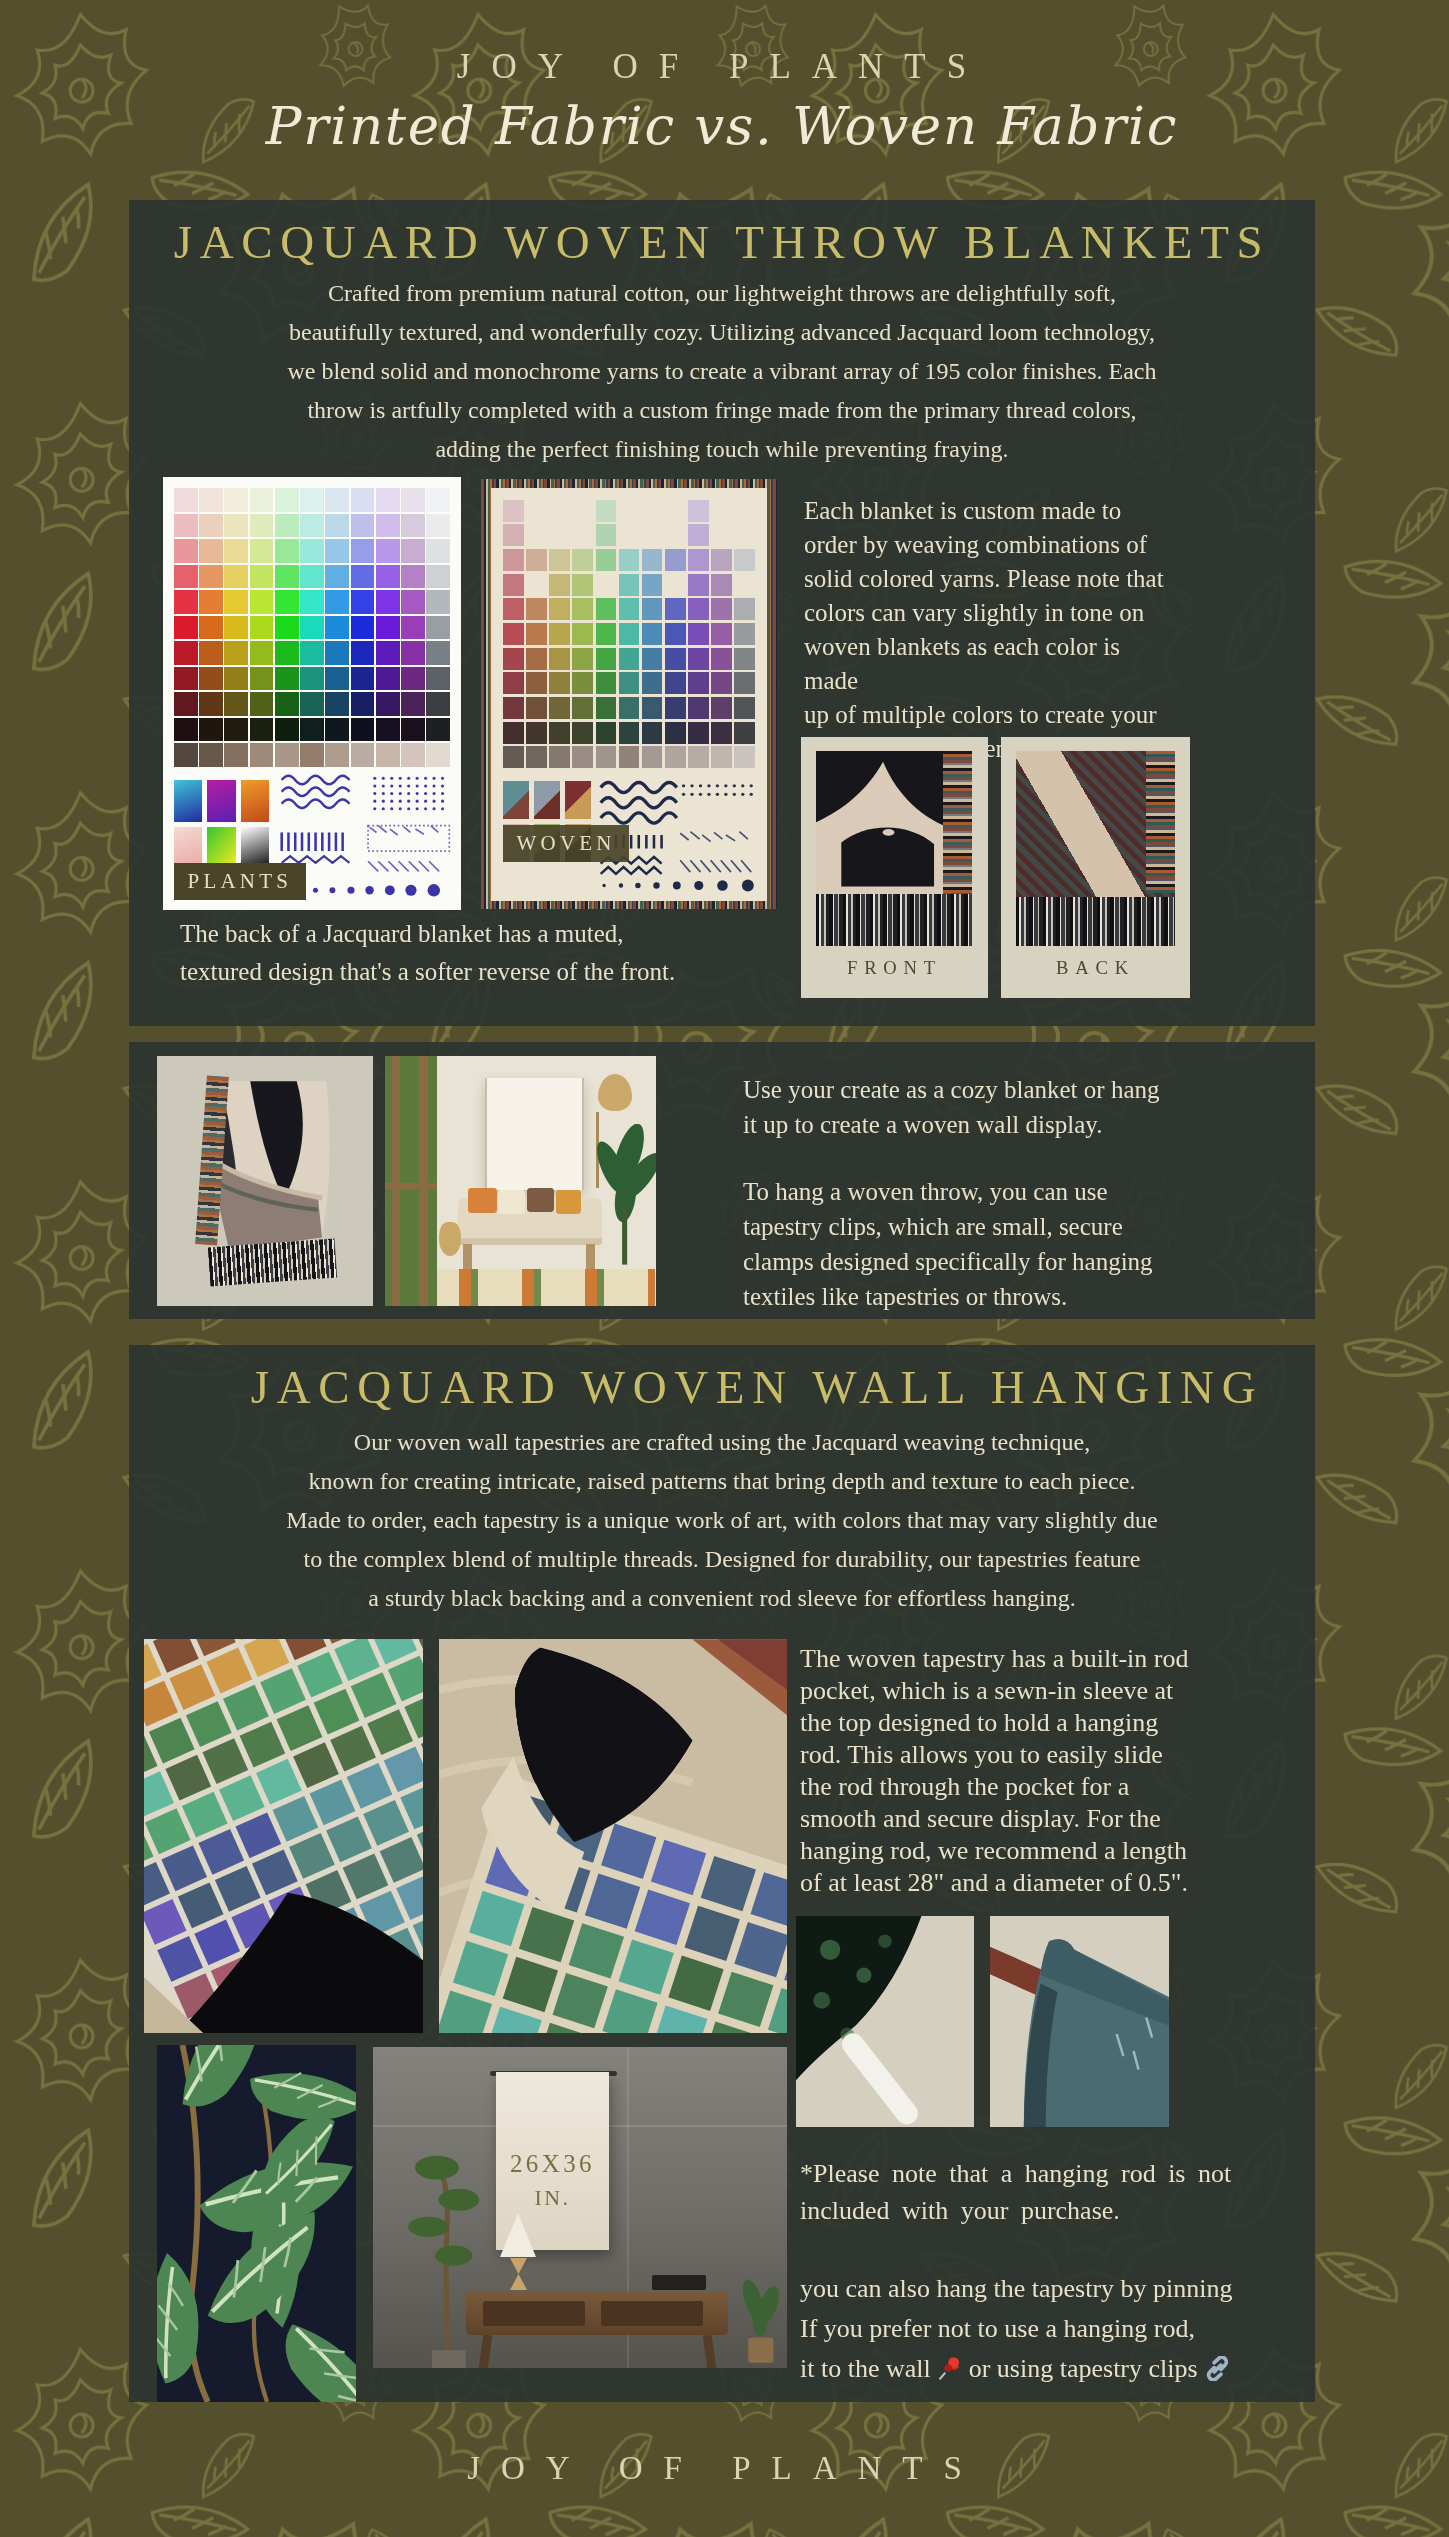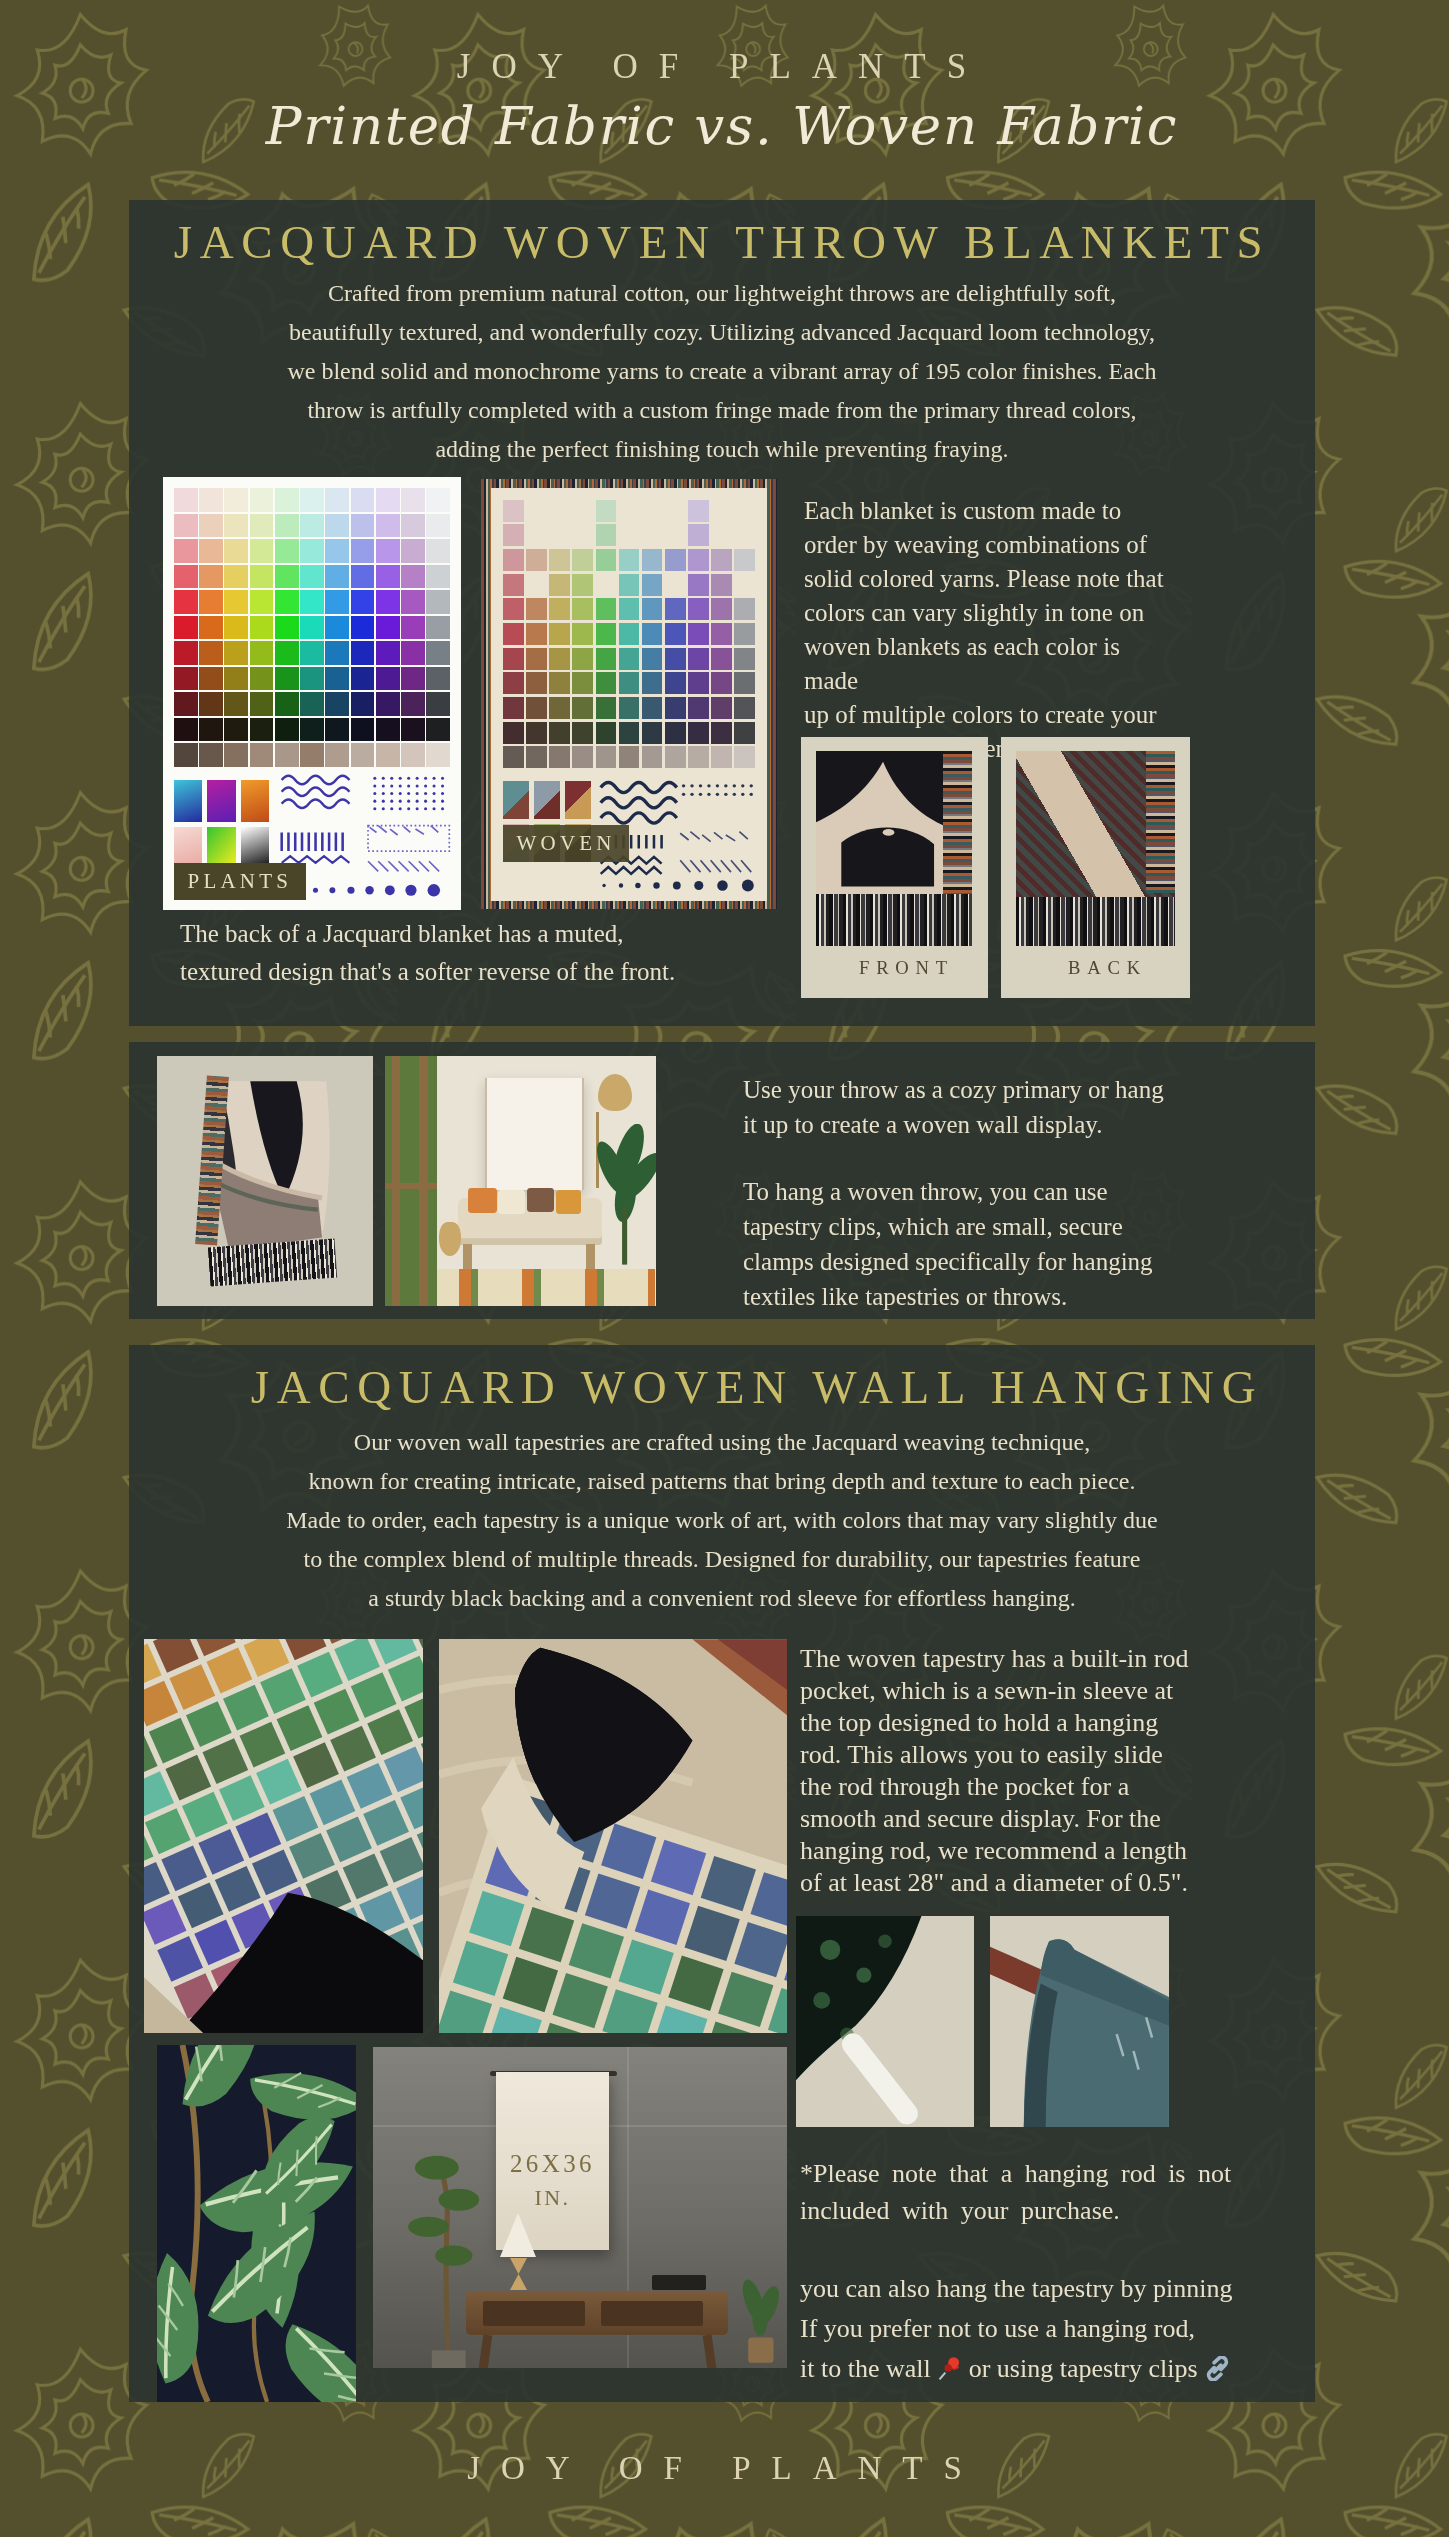--- a/index.html
+++ b/index.html
@@ -11,21 +11,21 @@
   .center{left:129px;width:1186px;text-align:center;}
   .brand{font-size:35px;letter-spacing:21px;color:#dcd3b2;white-space:nowrap;}
   .subtitle{font-family:"DejaVu Serif",serif;font-style:italic;font-size:53px;color:#f2ead6;letter-spacing:1.7px;}
   .h-gold{font-size:47px;letter-spacing:7.6px;color:#c9bc69;white-space:nowrap;font-weight:400;}
   .body{color:#e8e0c9;white-space:pre-line;font-family:"Liberation Serif",serif;}
   .intro{font-size:24px;line-height:39px;text-align:center;}
   .coltext{font-size:25px;line-height:34px;text-align:left;}
   .card{position:absolute;background:#d8d2c1;}
   .lblbox{position:absolute;background:#4a4529;color:#e6dfc2;font-size:21px;letter-spacing:4.2px;
           padding:6px 13.5px;font-family:"Liberation Serif",serif;}
-  .cardlbl{position:absolute;width:100%;text-align:center;color:#4f4830;font-size:18.6px;letter-spacing:6.8px;margin-left:12px;}
+  .cardlbl{position:absolute;width:100%;text-align:center;color:#4f4830;font-size:18.6px;letter-spacing:6.8px;}
   .swgrid{display:grid;gap:1.7px;}
   .swgrid div{width:100%;height:100%;}
   .fringe{position:absolute;}
   .doodles{position:absolute;}
 </style>
 </head>
 <body>
 
 <div class="page">
 
@@ -527,21 +527,21 @@
       <div class="abs" style="left:113px;top:134px;width:27px;height:24px;background:#efe7d2;border-radius:3.4px;"></div>
       <div class="abs" style="left:142px;top:132px;width:27px;height:24px;background:#7c5a43;border-radius:3.4px;"></div>
       <div class="abs" style="left:171px;top:134px;width:25px;height:24px;background:#d8973a;border-radius:3.4px;"></div>
       <div class="abs" style="left:78px;top:188px;width:8.5px;height:29px;background:#b09468;"></div>
       <div class="abs" style="left:201px;top:188px;width:8.5px;height:29px;background:#b09468;"></div>
       <div class="abs" style="left:52px;top:213px;width:218px;height:37px;
            background:repeating-linear-gradient(90deg,#e7dcbc 0 22px,#cf7a34 22px 34px,#6f8a4a 34px 41px,#e7dcbc 41px 63px);"></div>
       <div class="abs" style="left:54px;top:166px;width:22px;height:34px;background:#c9a86a;border-radius:40% 40% 50% 50%;"></div>
     </div>
 
-    <div class="abs body coltext" style="left:614px;top:30px;width:541px;font-size:25px;line-height:35px;">Use your throw as a cozy primary or hang
+    <div class="abs body coltext" style="left:614px;top:30px;width:541px;font-size:25px;line-height:35px;">Use your create as a cozy blanket or hang
 it up to create a woven wall display.</div>
     <div class="abs body coltext" style="left:614px;top:132px;width:541px;font-size:25px;line-height:35px;">To hang a woven throw, you can use
 tapestry clips, which are small, secure
 clamps designed specifically for hanging
 textiles like tapestries or throws.</div>
   </section>
 
   <section class="panel" style="top:1345px;height:1057px;">
 
     <div class="abs h-gold" style="left:0;top:15px;width:100%;text-align:center;padding-left:35px;">JACQUARD WOVEN WALL HANGING</div>

